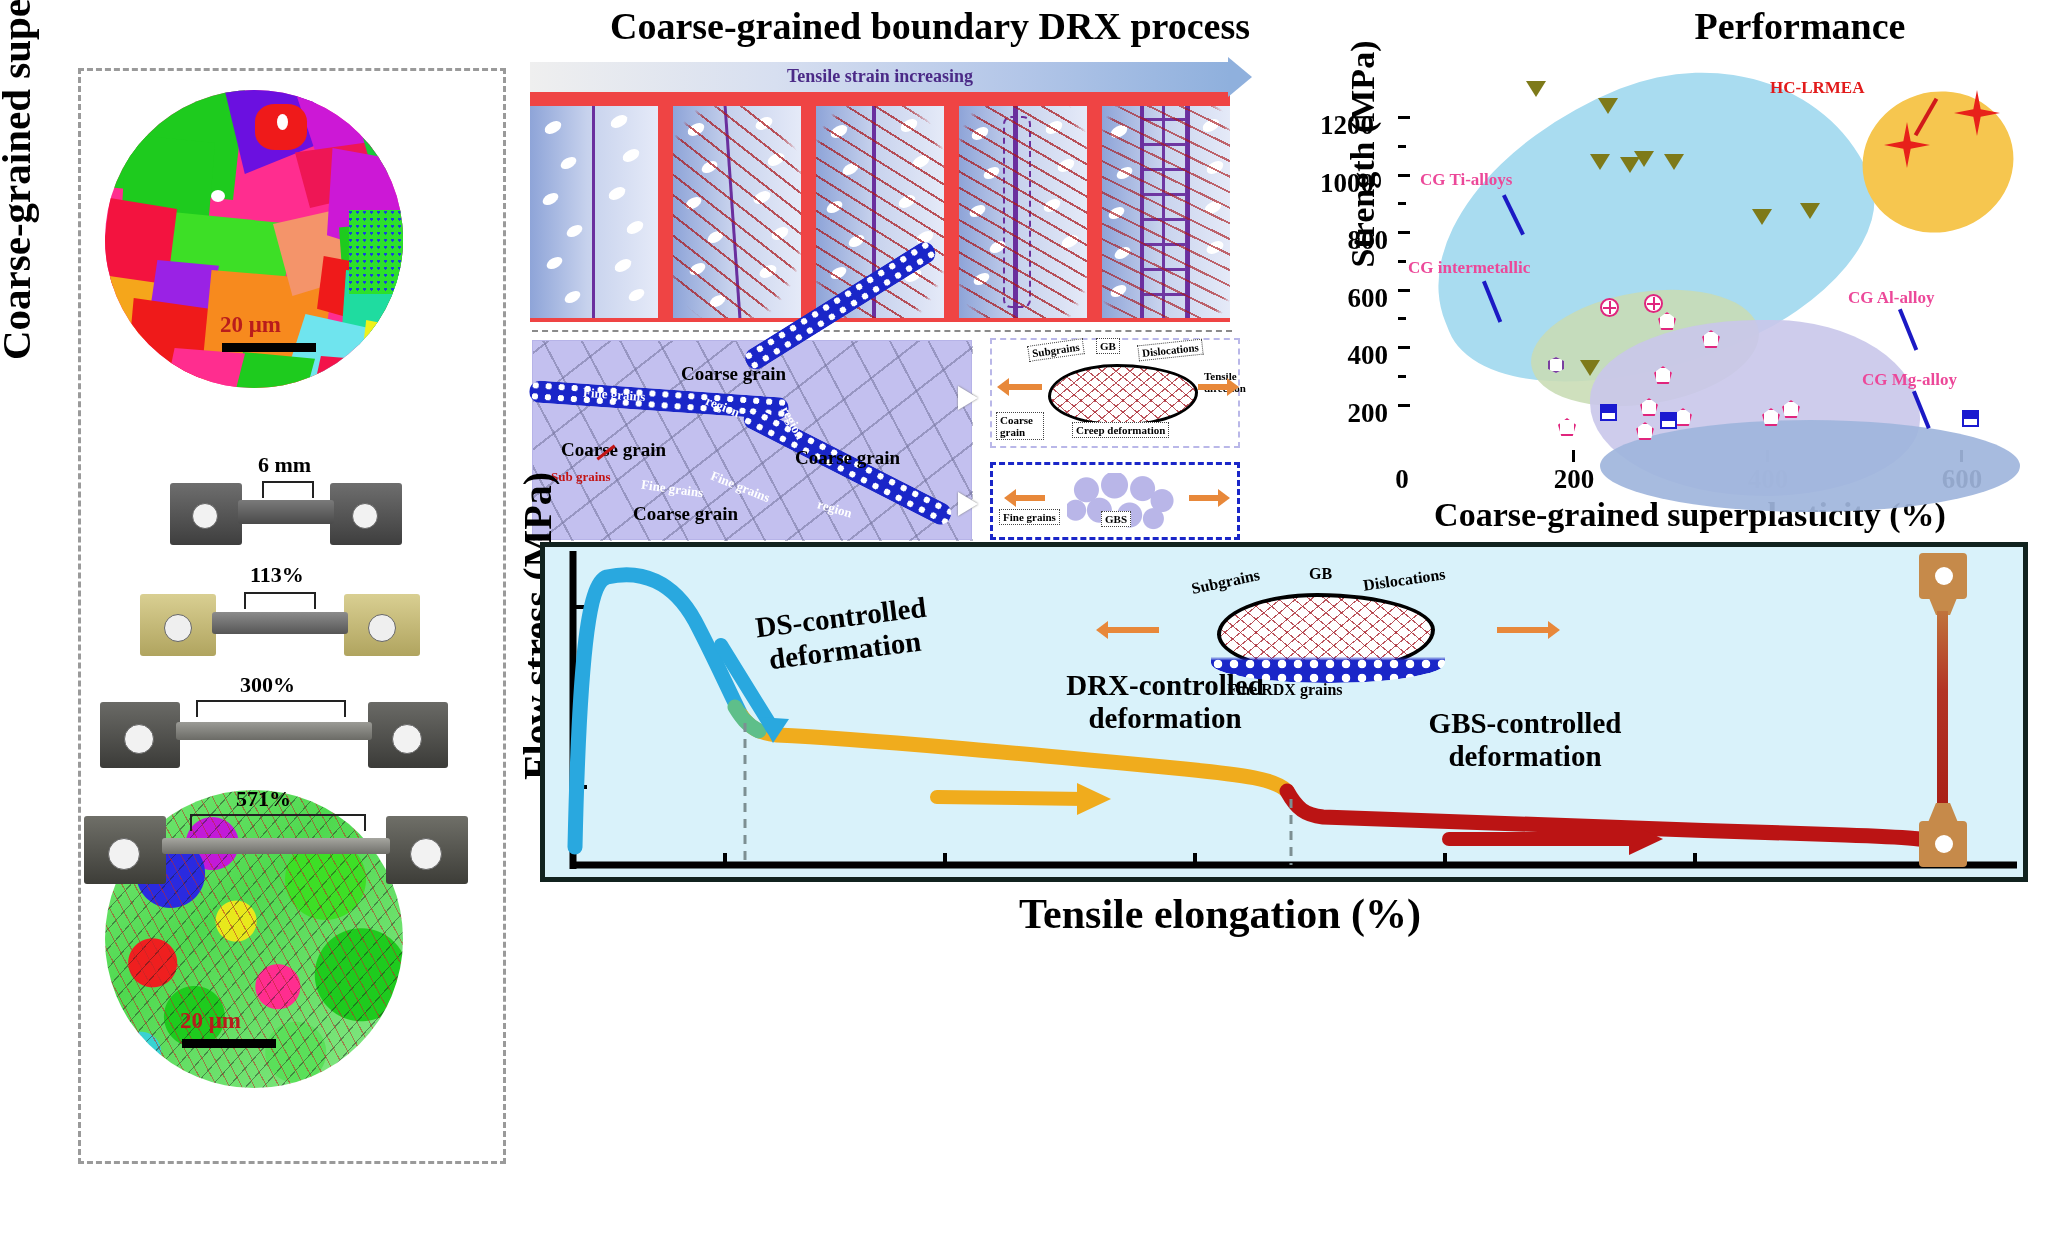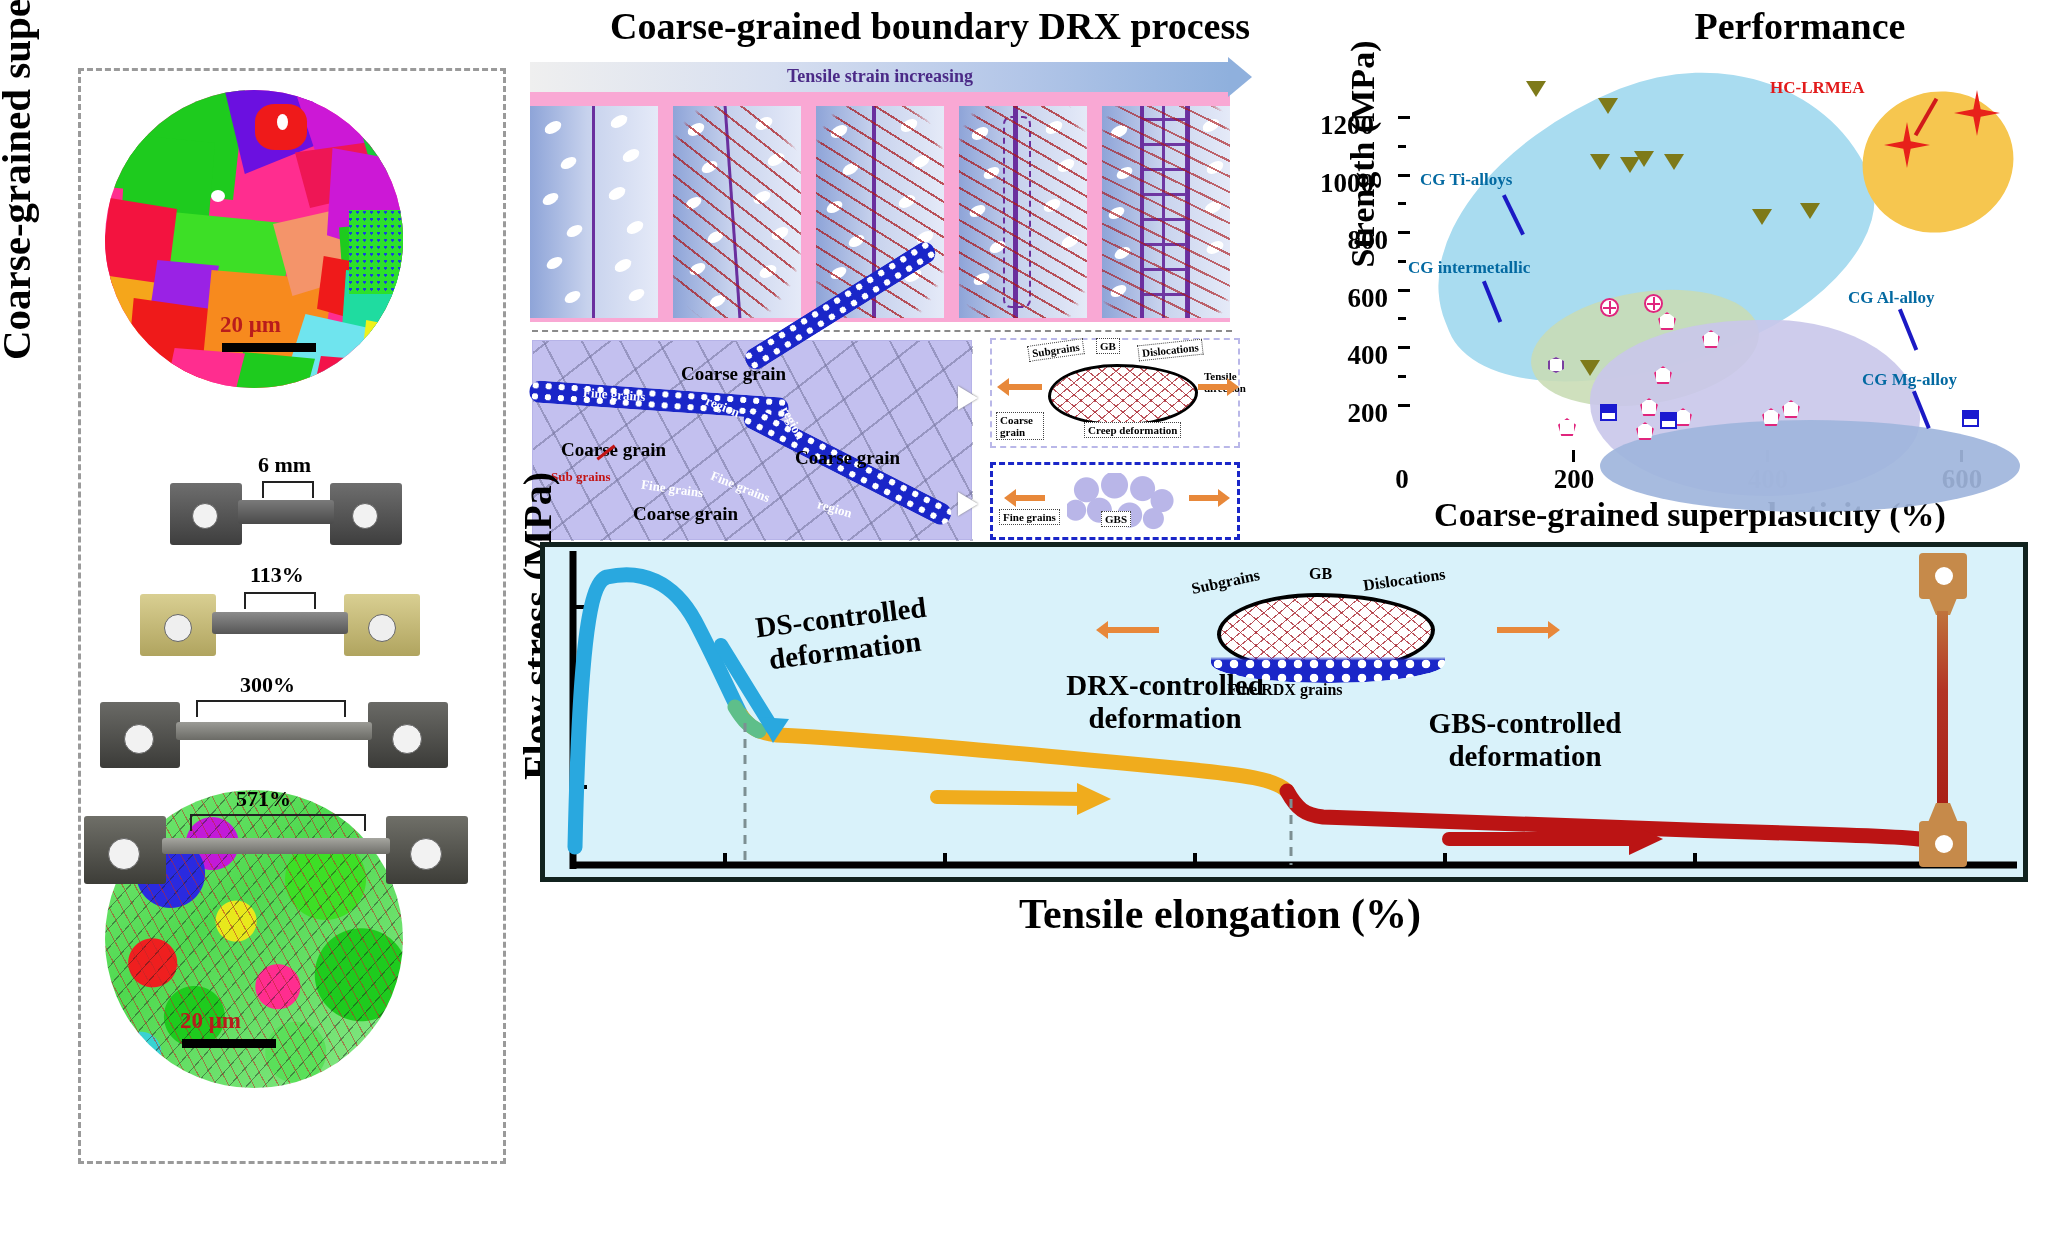--- a/index.html
+++ b/index.html
@@ -44,21 +44,21 @@
   .gauge-bracket { position:absolute; border-top:2px solid #222; }
   .gauge-tick { position:absolute; width:2px; background:#222; }
 
   
   #drx-title {
     left:520px; top:4px; width:820px; height:50px;
     font-size:38px; font-weight:bold; text-align:center; color:#000;
   }
   #drx-panel {
     left:530px; top:62px; width:700px; height:260px;
-    background:#f9a8d4;
+    background:#ef4444;
   }
   #strain-bar {
     left:0px; top:0px; width:700px; height:30px;
     background:linear-gradient(90deg,#efefef 0%, #d7dff0 35%, #b3c6e8 70%, #8fb0dd 100%);
     position:absolute;
   }
   #strain-bar-arrow {
     position:absolute; right:-22px; top:-5px;
     width:0;height:0;
     border-top:20px solid transparent;
@@ -125,21 +125,21 @@
   #xlabel-cgs {
     left:1330px; top:496px; width:720px; height:44px;
     font-size:34px; font-weight:bold; text-align:center; white-space:nowrap;
   }
   .ytick-lbl { position:absolute; font-size:27px; font-weight:bold; text-align:right; width:80px; }
   .xtick-lbl { position:absolute; font-size:27px; font-weight:bold; text-align:center; width:60px; }
   .ytick { position:absolute; width:12px; height:3px; background:#000; }
   .xtick { position:absolute; height:12px; width:3px; background:#000; }
 
   .blob { position:absolute; border-radius:50%; }
-  .region-lbl { position:absolute; font-size:17px; font-weight:bold; color:#0369a1; white-space:nowrap; }
+  .region-lbl { position:absolute; font-size:17px; font-weight:bold; color:#ec4899; white-space:nowrap; }
   .region-lbl.red { color:#e21b1b; }
   .leader { position:absolute; background:#1b19c4; width:4px; transform-origin:top left; }
 
   .mk { position:absolute; }
   .mk-tri {
     width:0;height:0;border-left:10px solid transparent;border-right:10px solid transparent;
     border-top:16px solid #7e7a19;
   }
   .mk-pent {
     width:18px;height:18px;background:#fff;border:2.5px solid #e0257d;
@@ -444,21 +444,21 @@
               background:
                 repeating-linear-gradient(40deg, rgba(170,40,50,.8) 0 1px, transparent 1px 9px),
                 repeating-linear-gradient(-40deg, rgba(170,40,50,.8) 0 1px, transparent 1px 9px),
                 #fff;
               border:3px solid #000;
               border-radius:46% 54% 50% 48% / 52% 46% 54% 48%;"></div>
   <div class="mini-lbl" style="left:36px;top:2px;transform:rotate(-8deg);">Subgrains</div>
   <div class="mini-lbl" style="left:104px;top:-2px;">GB</div>
   <div class="mini-lbl" style="left:146px;top:2px;transform:rotate(-6deg);">Dislocations</div>
   <div class="mini-lbl" style="left:4px;top:72px;width:48px;line-height:1.1;">Coarse grain</div>
-  <div class="mini-lbl" style="left:92px;top:82px;">Creep deformation</div>
+  <div class="mini-lbl" style="left:80px;top:82px;">Creep deformation</div>
   <div class="abs" style="left:212px;top:30px;font-size:11px;font-weight:bold;line-height:1.1;width:40px;">Tensile direction</div>
   <div class="arrow-orange left" style="left:16px;top:44px;width:34px;"></div>
   <div class="arrow-orange" style="left:206px;top:44px;width:30px;"></div>
 </div>
 <div class="abs" style="left:958px;top:386px;width:0;height:0;
             border-top:12px solid transparent;border-bottom:12px solid transparent;
             border-left:20px solid #fff;filter:drop-shadow(0 0 1px #777);"></div>
 
 <div class="abs" id="mech-box2">
   <div class="abs" style="left:74px;top:8px;width:108px;height:60px;

